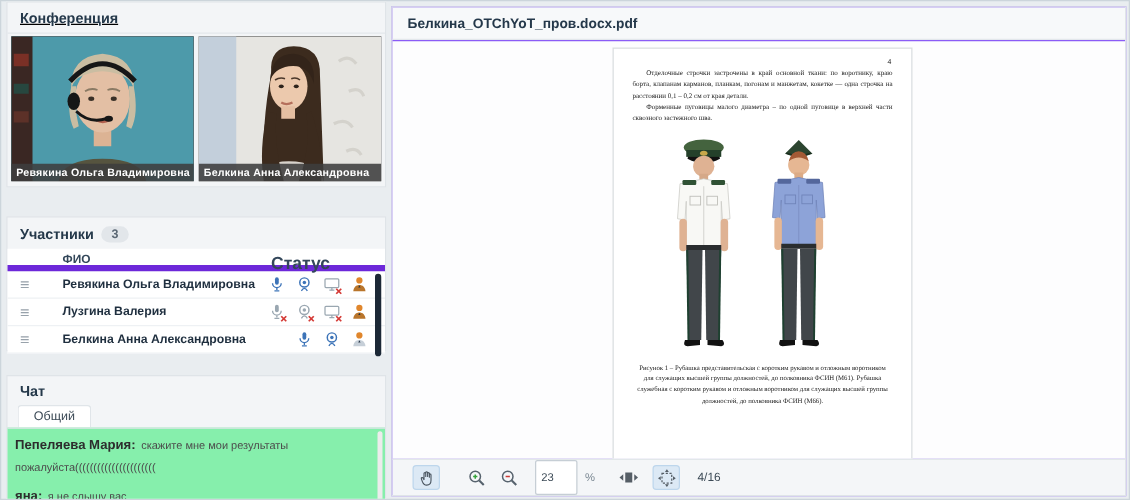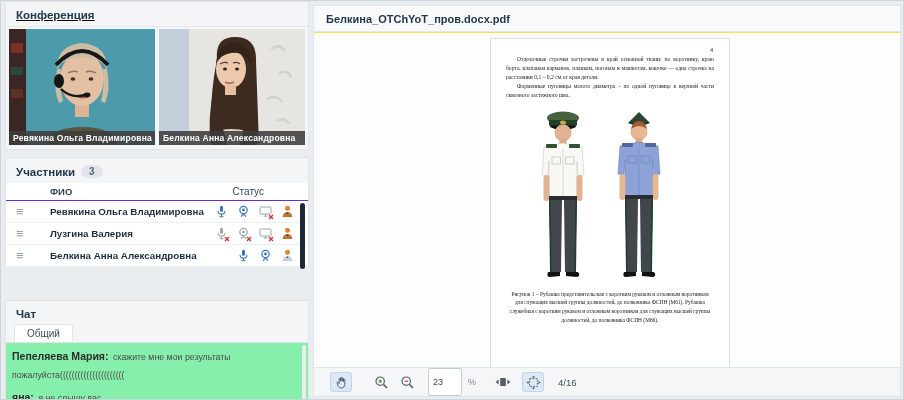--- a/index.html
+++ b/index.html
@@ -21,30 +21,30 @@
   .video { position:relative; width:146px; height:116px; overflow:hidden; background:#222; }
   .video svg { display:block; }
   .video-name {
     position:absolute; left:0; right:0; bottom:0;
     background:rgba(62,62,62,.88); color:#fff;
     font-size:8.5px; font-weight:bold; padding:2px 4px; letter-spacing:.2px;
     white-space:nowrap; overflow:hidden;
   }
 
   
-  #participants { left:4px; top:156px; width:304px; height:108px; }
+  #participants { left:4px; top:172px; width:304px; height:108px; }
   .badge {
     display:inline-block; background:#e2e6ea; color:#5b6874;
     font-size:10px; font-weight:bold; border-radius:8px;
     padding:1px 8px; margin-left:6px; vertical-align:1px;
   }
   .ptable { background:#fff; position:relative; }
-  .ptable-head { position:relative; height:18px; border-bottom:1px solid #6d28d9;padding-left:24px; }
+  .ptable-head { position:relative; height:18px; border-bottom:5px solid #6d28d9;padding-left:24px; }
   .col-fio { position:absolute; left:44px; top:3px; font-size:9.5px; font-weight:bold; color:#33475a; }
-  .col-status { position:absolute; right:44px; top:3px; font-size:10px; font-weight:normal; color:#33475a; }
+  .col-status { position:absolute; right:44px; top:3px; font-size:14px; font-weight:bold; color:#33475a; }
   .prow { position:relative; height:22px; border-bottom:1px solid #eef1f4; }
   .drag { position:absolute; left:10px; top:4px; font-size:13px; color:#98a2ab; line-height:13px; cursor:grab; }
   .pname { position:absolute; left:44px; top:5px; font-size:9.8px; font-weight:bold; color:#1f2f3f; }
   .picons { position:absolute; right:14px; top:4px; display:flex; gap:9px; align-items:center; }
   .sicon { position:relative; width:13px; height:13px; }
   .sicon svg.main { display:block; }
   .xmark { position:absolute; right:-2px; bottom:-2px; }
   .pscroll { position:absolute; right:3px; top:20px; width:5px; height:66px; background:#1c2836; border-radius:3px; }
 
   
@@ -55,21 +55,21 @@
     font-size:10px; color:#3c4a56; padding:3px 12px 3px; border-radius:3px 3px 0 0;
   }
   .messages { position:relative; background:#86efac; border-top:1px solid #e0e5e9; height:86px; overflow:hidden; }
   .msg { padding:2.5px 10px 2.5px 6px; }
   .msg .author { font-size:10.5px; font-weight:bold; color:#2d2d2d; }
   .msg .text { font-size:8.8px; color:#4c4c4c; }
   .cscroll-track { position:absolute; right:2px; top:2px; bottom:2px; width:4px; background:#ececec; border-radius:2px; }
   .cscroll-thumb { position:absolute; right:0; bottom:0; width:4px; height:16px; background:#15202c; border-radius:2px; }
 
   
-  #docviewer { left:312px; top:4px; width:588px; height:392px; background:#fde047; }
+  #docviewer { left:312px; top:4px; width:588px; height:392px; background:#8b5cf6; }
   .doc-title { font-size:11px; font-weight:bold; color:#24384a; padding:7px 12px 6px; border-bottom:1px solid #e3e8eb; background:#f7f9fa; }
   .doc-body { position:absolute; left:0; right:0; top:27px; bottom:29px; background:#fdfdfe; overflow:hidden; }
   .page {
     position:absolute; left:176px; top:5px; width:240px; height:335px;
     background:#fff; border:1px solid #d9dde0;
     font-family:"Liberation Serif", serif; color:#1c1c1c;
   }
   .page-num { text-align:right; font-size:6px; margin:8px 16px 2px 0; }
   .page p { font-size:5.6px; line-height:1.6; text-align:justify; text-indent:11px; margin:0 15px; }
   .fig-wrap { text-align:center; margin-top:3px; }

